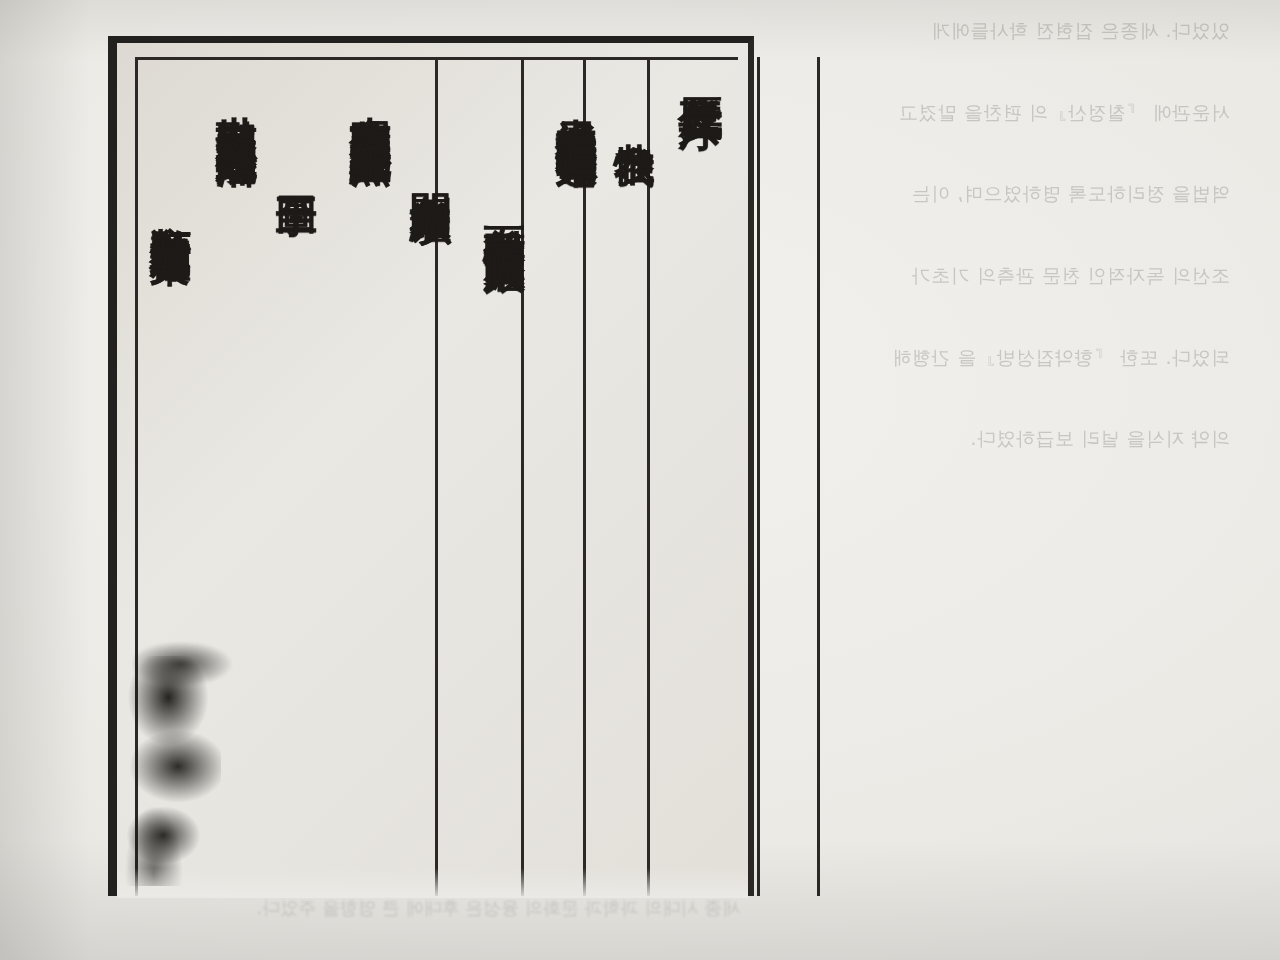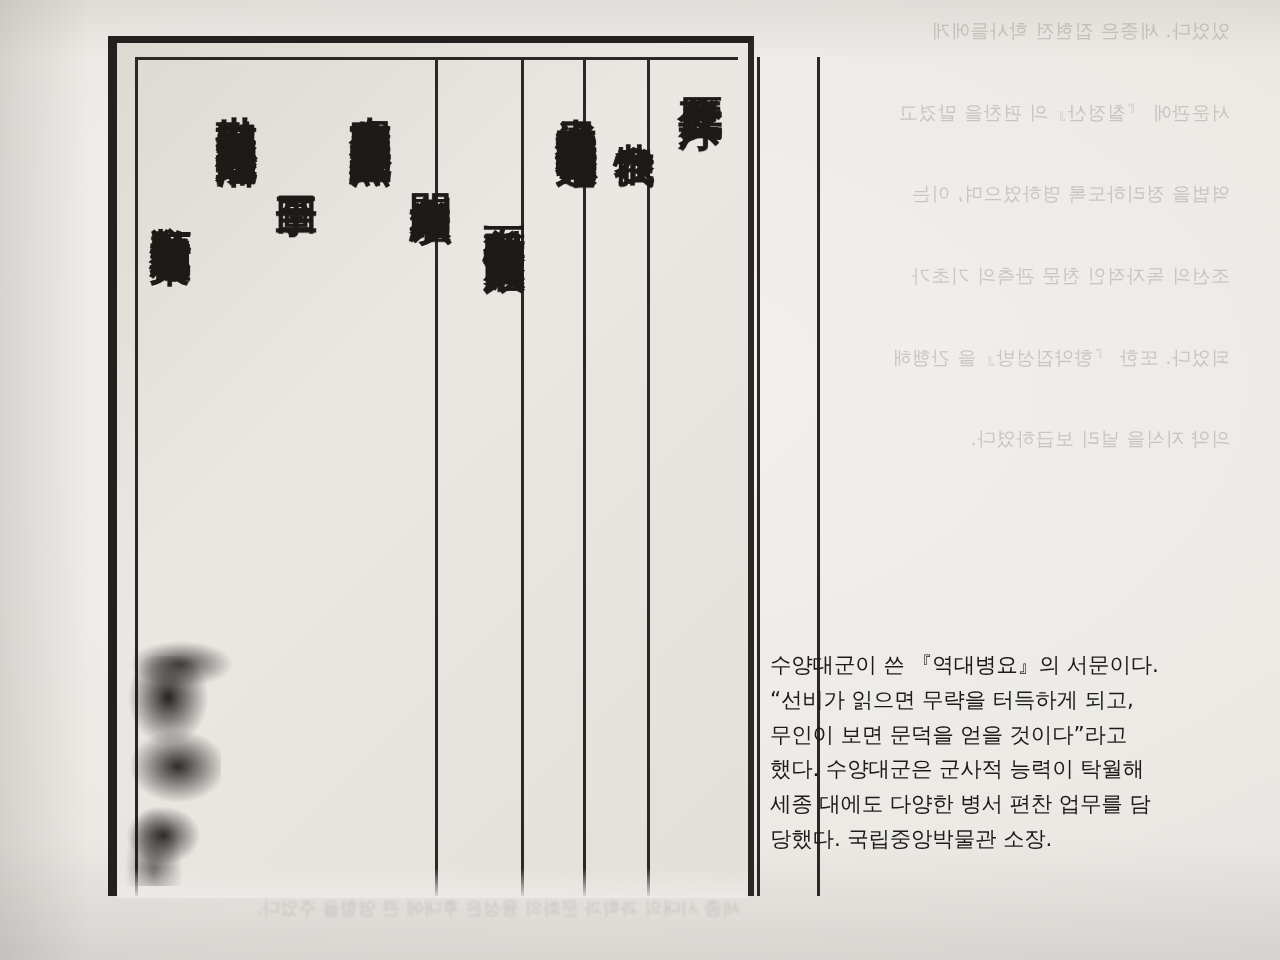--- a/index.html
+++ b/index.html
@@ -226,20 +226,14 @@
       <div class="vcol" style="right:490px; top:40px; height:800px; font-size:41px;">世宗以聖中之聖誕命御極立則貽統澤洽</div>
 
       <div class="vcol" style="right:556px; top:150px; height:700px; font-size:41px;">庶類貽文定武制禮作樂</div>
 
       <div class="smudge2"></div>
       <div class="smudge"></div>
       <div class="plate-wear-bottom"></div>
     </div>
   </div>
 
-  <div class="caption">수양대군이 쓴 『역대병요』의 서문이다.
-“선비가 읽으면 무략을 터득하게 되고,
-무인이 보면 문덕을 얻을 것이다”라고
-했다. 수양대군은 군사적 능력이 탁월해
-세종 대에도 다양한 병서 편찬 업무를 담
-당했다. 국립중앙박물관 소장.</div>
 
 </div>
 
 </body></html>

